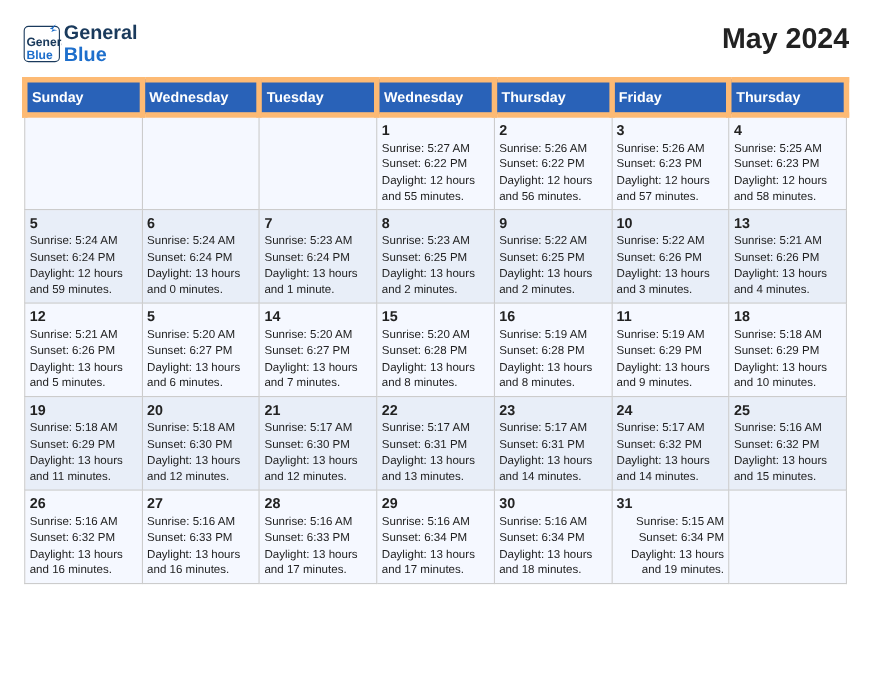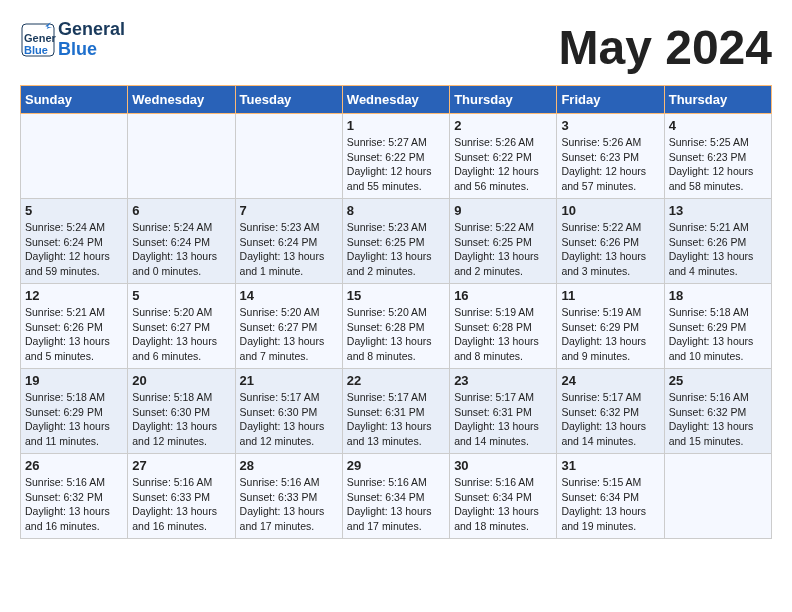--- a/index.html
+++ b/index.html
@@ -23,21 +23,21 @@
     }
     .logo-row {
       display: flex;
       align-items: center;
       gap: 2px;
     }
     .title-block {
       text-align: right;
     }
     .title-block h1 {
-      font-size: 48px;
+      font-size: 26px;
       font-weight: bold;
       color: #222;
     }
     .title-block h2 {
       font-size: 18px;
       color: #444;
       font-weight: normal;
     }
     table {
       width: 100%;
@@ -46,21 +46,21 @@
     }
     thead tr {
       background-color: #2962b8;
       color: #fff;
     }
     thead th {
       padding: 6px 4px;
       font-size: 13px;
       font-weight: bold;
       text-align: left;
-      border: 1px solid #fdba74;
+      border: 5px solid #fdba74;
     }
     tbody tr {
       vertical-align: top;
     }
     tbody td {
       border: 1px solid #ccc;
       padding: 4px 4px;
       font-size: 10.5px;
       color: #222;
       height: 85px;
@@ -335,21 +335,21 @@
         </td>
         <td>
           <span class="day-num">30</span>
           <div class="cell-content" style="white-space: pre-line;">Sunrise: 5:16 AM
 Sunset: 6:34 PM
 Daylight: 13 hours
 and 18 minutes.</div>
         </td>
         <td>
           <span class="day-num">31</span>
-          <div class="cell-content" style="white-space: pre-line;">Sunrise: 5:15 AM
+          <div class="cell-content" style="white-space: pre-line; text-align: right;">Sunrise: 5:15 AM
 Sunset: 6:34 PM
 Daylight: 13 hours
 and 19 minutes.</div>
         </td>
         <td></td>
       </tr>
     </tbody>
 </table>
 
 </body></html>

